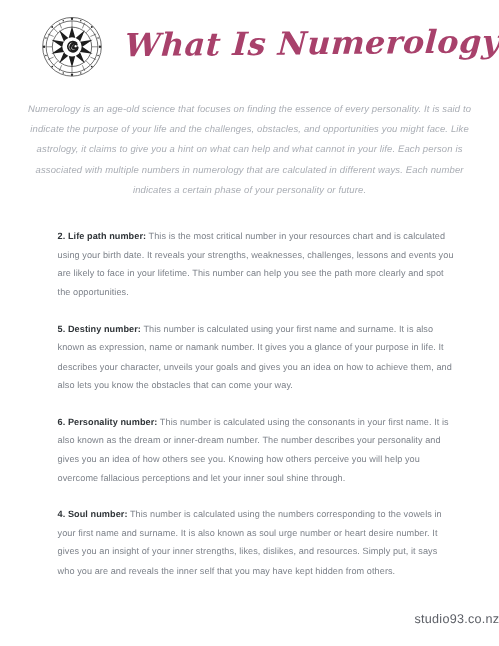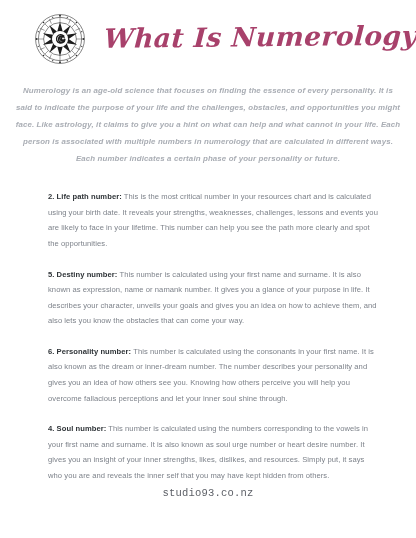--- a/index.html
+++ b/index.html
@@ -62,21 +62,20 @@
   
   .intro {
     margin: 14px 14px 0 14px;
     text-align: center;
     color: #a9adb4;
     font-size: 7.9px;
     font-style: italic;
     line-height: 2.16;
     letter-spacing: 0.12px;
     font-family: "Liberation Sans", sans-serif;
-    font-weight: bold;
   }
 
   
   .content {
     margin: 22px 36px 0 48px;
   }
   .item {
     margin-bottom: 15px;
     font-size: 7.6px;
     line-height: 2.05;
@@ -88,23 +87,23 @@
   .item .lead {
     color: #2f3438;
     font-weight: bold;
   }
 
   
   .footer {
     position: absolute;
     left: 0;
     right: 0;
-    bottom: 39px;
-    text-align: center;
-    font-family: Liberation Mono, monospace;
+    bottom: 16px;
+    text-align: right;
+    font-family: Liberation Sans, sans-serif;
     font-size: 10.5px;
     color: #5c5f66;
     letter-spacing: 0.2px;
   }
 </style>
 </head>
 <body>
 
 <div class="page">
 

